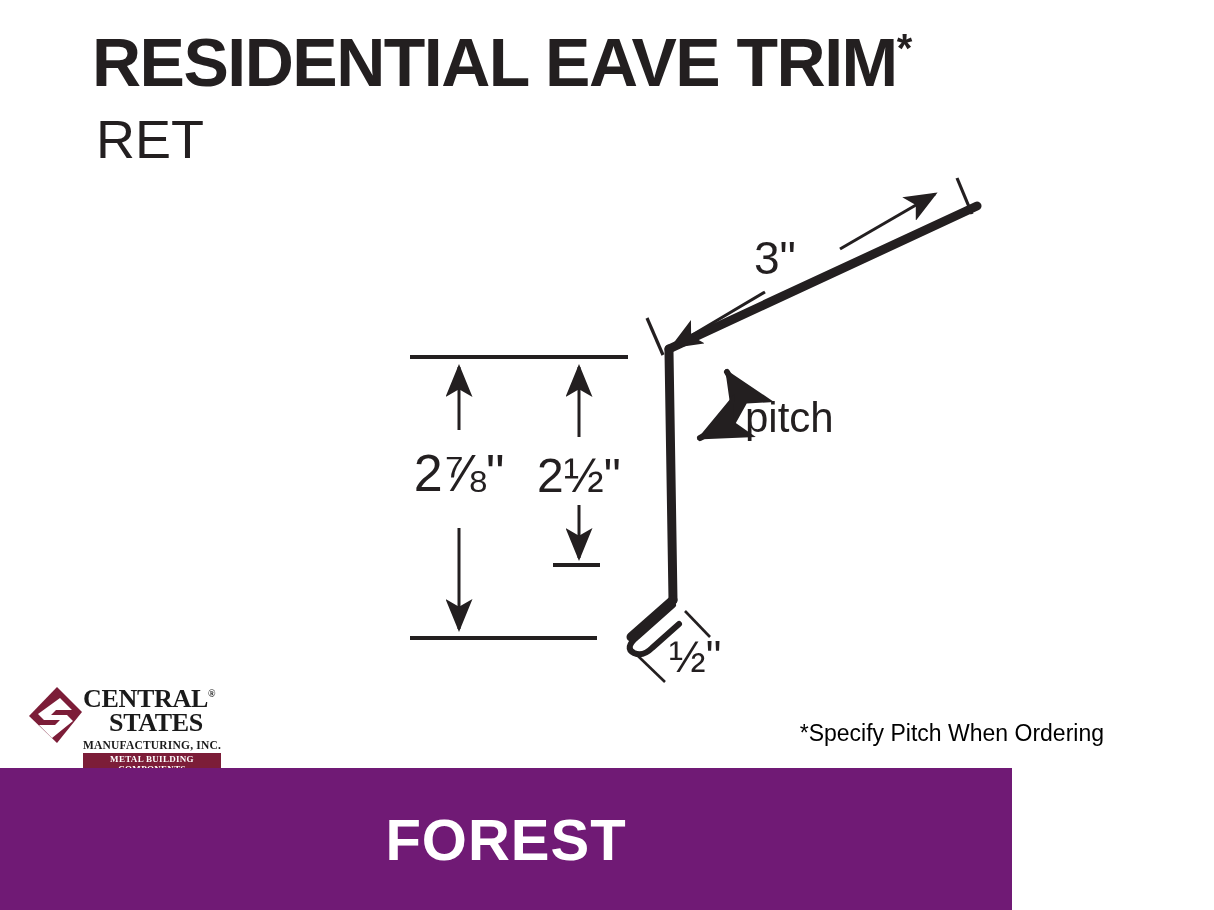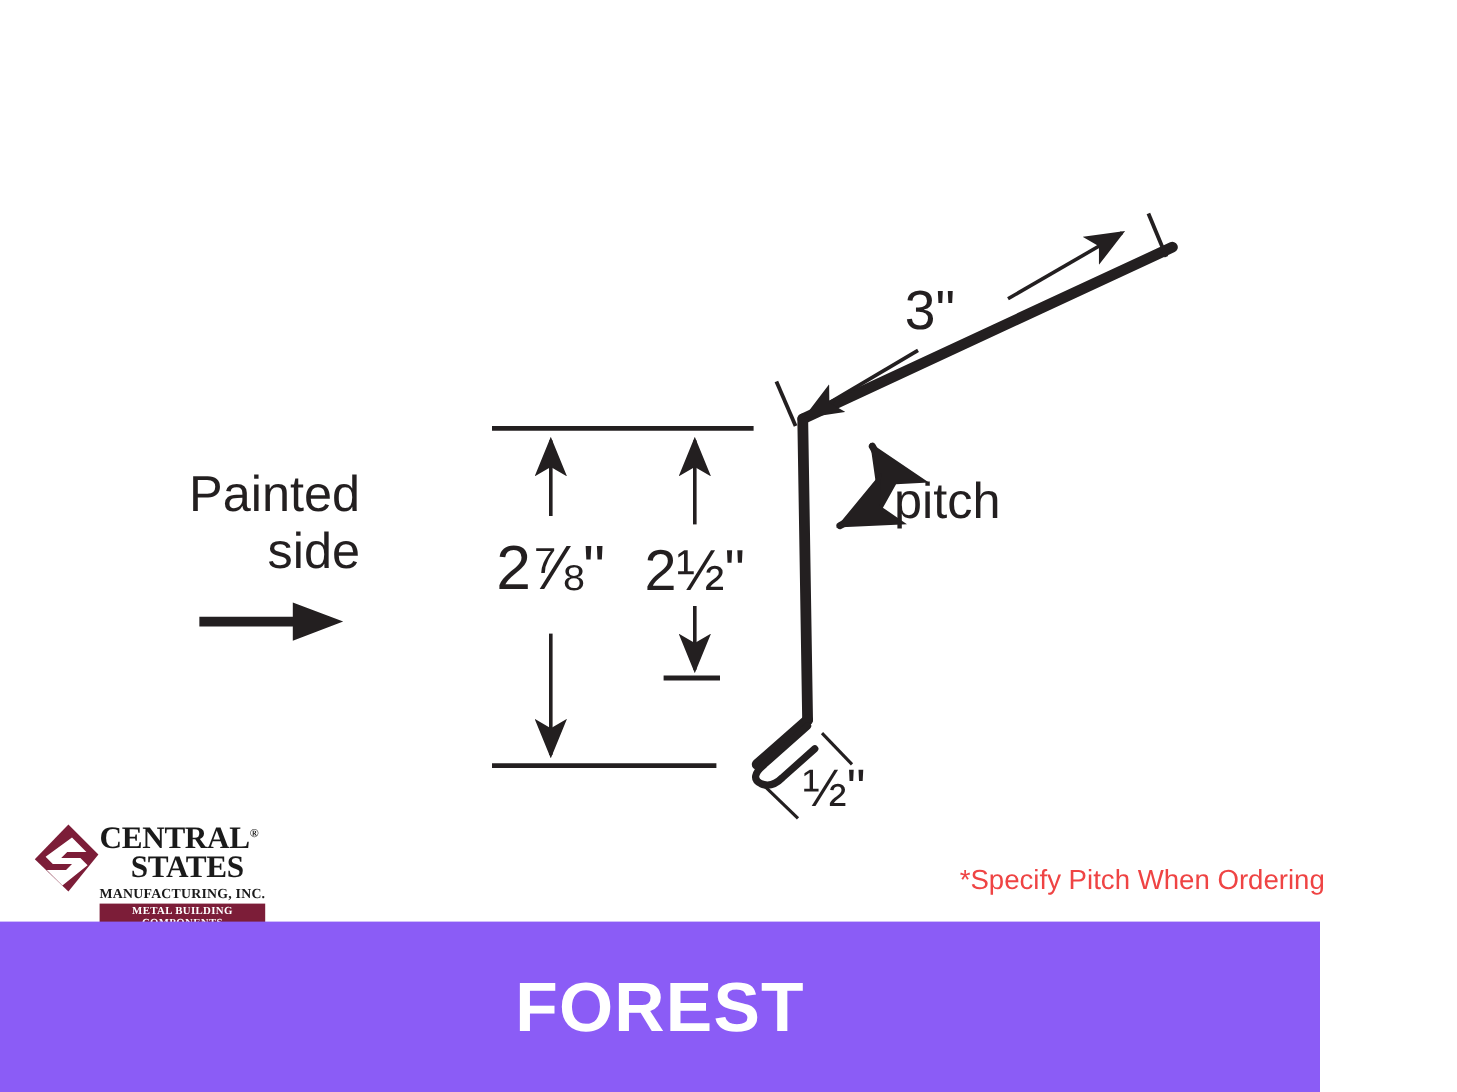--- a/index.html
+++ b/index.html
@@ -82,21 +82,21 @@
     font-family: "Liberation Sans", sans-serif;
     fill: #231f20;
   }
 
   
   #footnote {
     position: absolute;
     right: 110px;
     top: 720px;
     font-size: 23px;
-    color: #ef4444;
+    color: #000000;
     white-space: nowrap;
   }
 
   
   #logo {
     position: absolute;
     left: 27px;
     top: 686px;
     width: 200px;
     height: 66px;
@@ -146,49 +146,44 @@
     padding: 1.5px 3px;
     width: 138px;
     box-sizing: border-box;
   }
 
   
   #color-banner {
     position: absolute;
     left: 0;
     top: 768px;
-    width: 1100px;
+    width: 1012px;
     height: 142px;
-    background: #8b5cf6;
+    background: #701a75;
     display: flex;
     align-items: center;
     justify-content: center;
   }
   #color-name {
     color: #ffffff;
     font-size: 58px;
     font-weight: bold;
     letter-spacing: 1px;
   }
 </style>
 </head>
 <body>
 
 <div id="page">
 
   <div id="title-block">
+    <h1 id="product-title"><span>RESIDENTIAL EAVE TRIM</span><span class="asterisk">*</span></h1>
+    <div id="product-code">RET</div>
   </div>
 
-  <div id="painted-side-block">
-    <div id="painted-side-label">Painted
-side</div>
-    <svg id="painted-side-arrow" width="122" height="40" viewBox="0 0 122 40">
-      <path d="M0 16 L78 16 L78 4 L120 20 L78 36 L78 24 L0 24 Z" fill="#231f20"></path>
-    </svg>
-  </div>
 
   <svg id="diagram" width="1214" height="910" viewBox="0 0 1214 910">
     <defs>
       <marker id="ah" markerWidth="11" markerHeight="9" refX="10" refY="4.5" orient="auto" markerUnits="strokeWidth">
         <path d="M0,0 L11,4.5 L0,9 L2.6,4.5 Z" fill="#231f20"></path>
       </marker>
       <marker id="ah-start" markerWidth="11" markerHeight="9" refX="1" refY="4.5" orient="auto" markerUnits="strokeWidth">
         <path d="M11,0 L0,4.5 L11,9 L8.4,4.5 Z" fill="#231f20"></path>
       </marker>
       <marker id="ah-big" markerWidth="9" markerHeight="8" refX="8.4" refY="4" orient="auto" markerUnits="strokeWidth">

